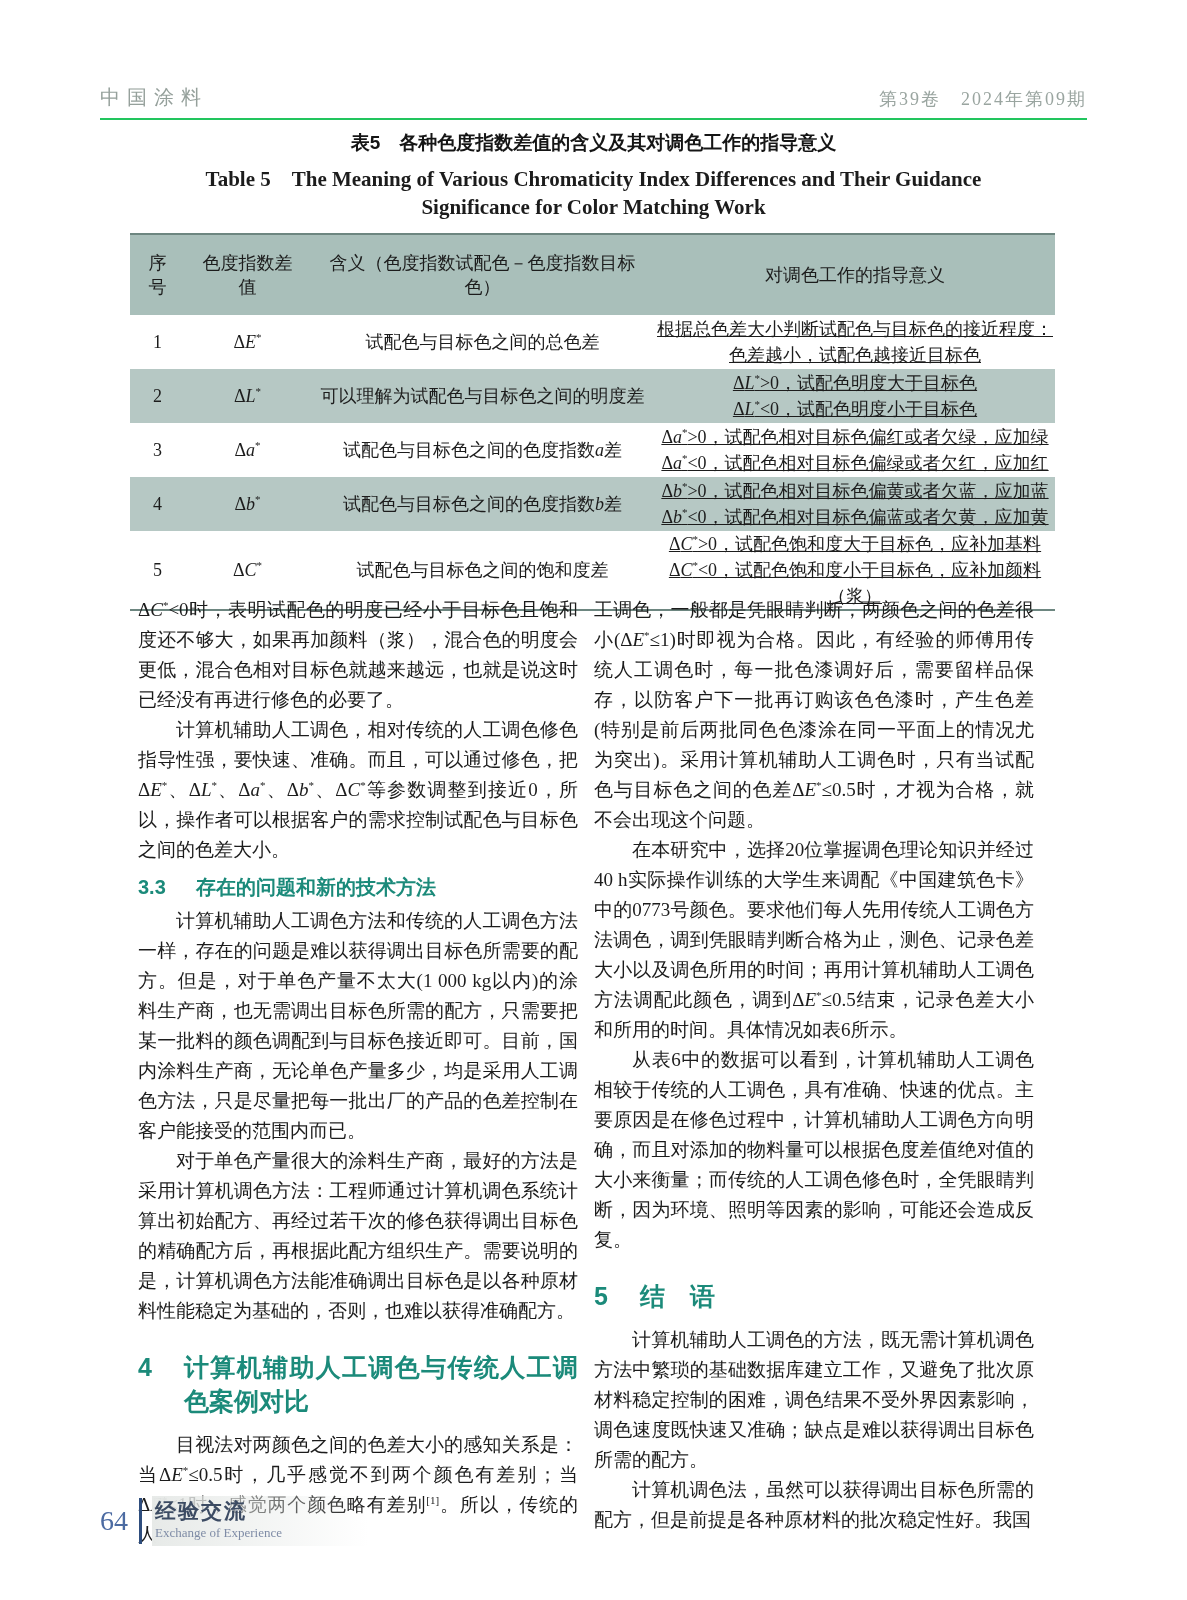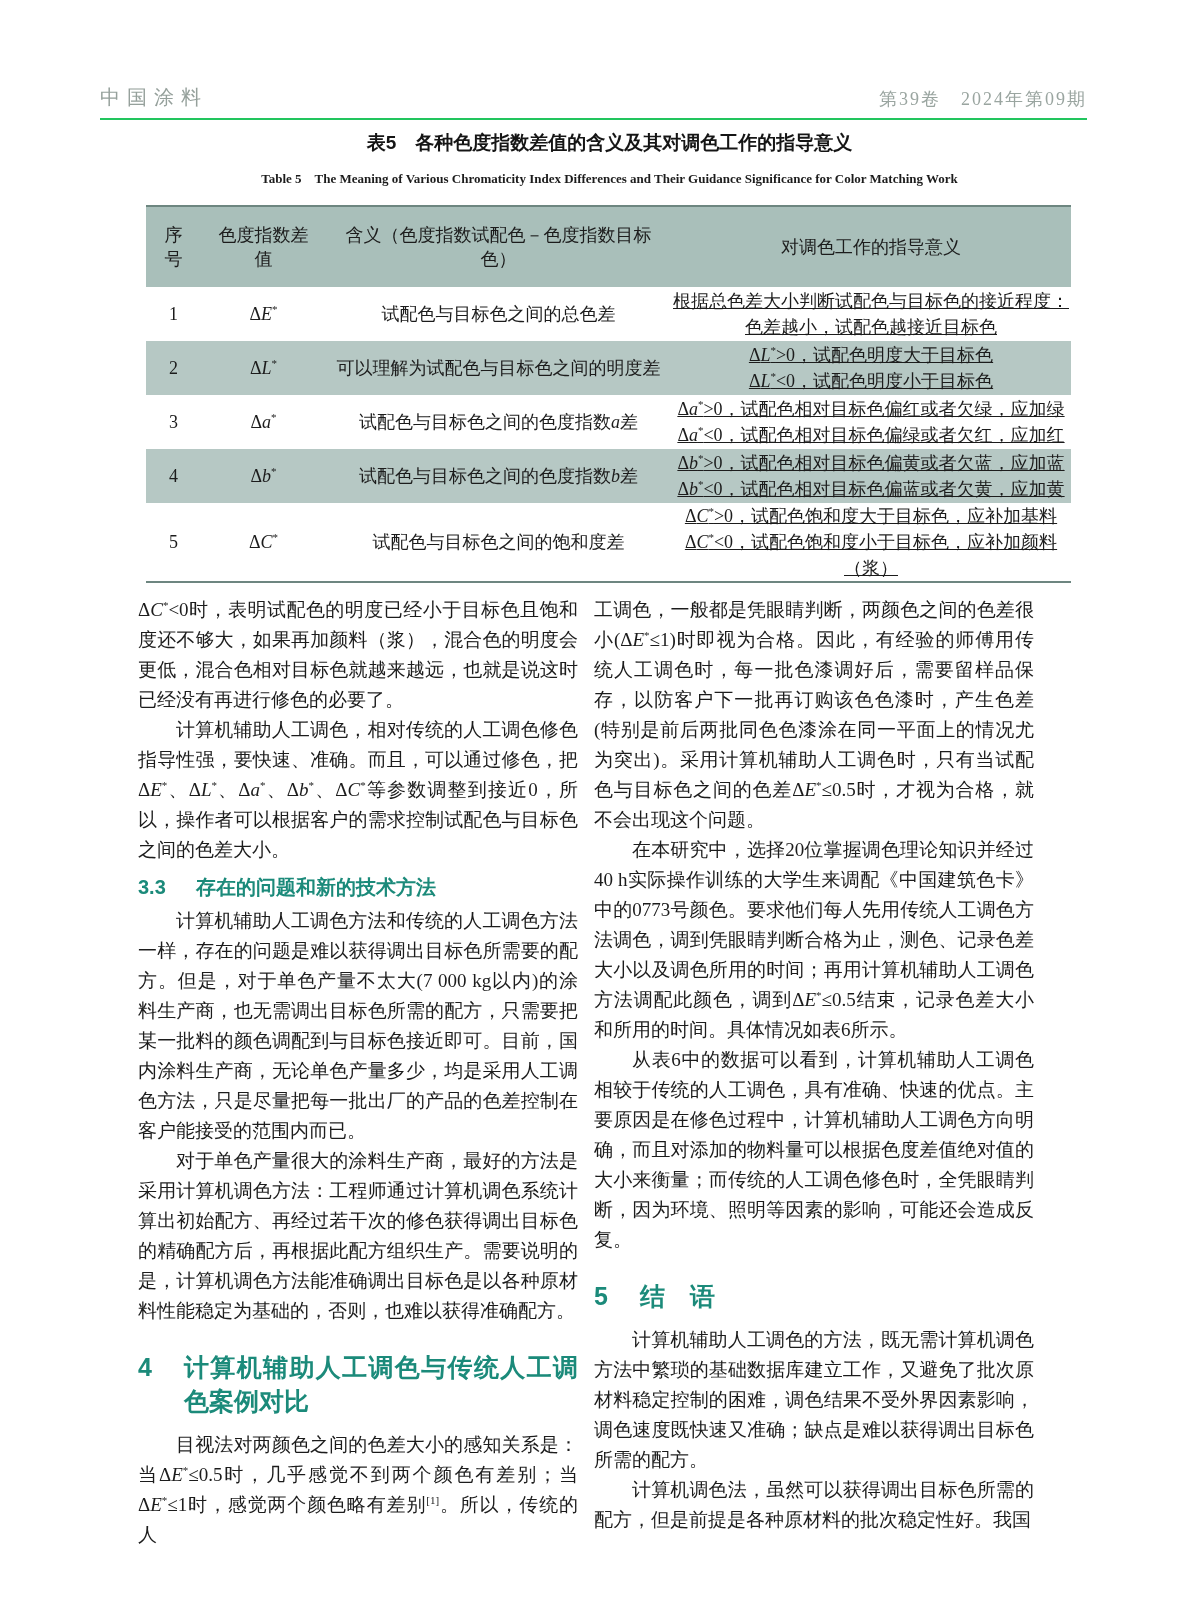--- a/index.html
+++ b/index.html
@@ -12,27 +12,27 @@
   
   .pg-header {
     position:absolute; top:84px; left:100px; width:987px;
     display:flex; justify-content:space-between; align-items:flex-end;
     border-bottom:2px solid #22c55e; padding-bottom:7px;
   }
   .journal-name { font-size:20px; letter-spacing:7px; color:#95a09b; }
   .issue-info   { font-size:18px; letter-spacing:2px; color:#9aa5a0; }
 
   
-  .table-block { position:absolute; top:130px; left:116px; width:987px; }
+  .table-block { position:absolute; top:130px; left:100px; width:987px; }
   .cap-zh {
     text-align:center; font-family:"Liberation Sans","DejaVu Sans",sans-serif;
     font-weight:bold; font-size:19px; color:#151515;
   }
   .cap-en {
-    text-align:center; font-weight:bold; font-size:13px; line-height:28px;
+    text-align:center; font-weight:bold; font-size:21px; line-height:28px;
     max-width:880px; margin:9px auto 0;
   }
   table.t5 {
     margin:12px 0 0 30px; width:925px; border-collapse:collapse;
     border-top:2.5px solid #6d8680; border-bottom:2.5px solid #6d8680;
     font-size:18px; table-layout:fixed;
   }
   .t5 col.c1 { width:55px; } .t5 col.c2 { width:125px; }
   .t5 col.c3 { width:345px; } .t5 col.c4 { width:400px; }
   .t5 thead th {
@@ -156,21 +156,21 @@
   </section>
 
   <main class="columns">
     <div class="col">
       <p class="noindent">Δ<i class="v">C</i><sup>*</sup>&lt;0时，表明试配色的明度已经小于目标色且饱和度还不够大，如果再加颜料（浆），混合色的明度会更低，混合色相对目标色就越来越远，也就是说这时已经没有再进行修色的必要了。</p>
       <p>计算机辅助人工调色，相对传统的人工调色修色指导性强，要快速、准确。而且，可以通过修色，把Δ<i class="v">E</i><sup>*</sup>、Δ<i class="v">L</i><sup>*</sup>、Δ<i class="v">a</i><sup>*</sup>、Δ<i class="v">b</i><sup>*</sup>、Δ<i class="v">C</i><sup>*</sup>等参数调整到接近0，所以，操作者可以根据客户的需求控制试配色与目标色之间的色差大小。</p>
       <h3 class="h-sub">
         <span class="hnum">3.3</span>
         <span>存在的问题和新的技术方法</span>
       </h3>
-      <p>计算机辅助人工调色方法和传统的人工调色方法一样，存在的问题是难以获得调出目标色所需要的配方。但是，对于单色产量不太大(7 000 kg以内)的涂料生产商，也无需调出目标色所需的配方，只需要把某一批料的颜色调配到与目标色接近即可。目前，国内涂料生产商，无论单色产量多少，均是采用人工调色方法，只是尽量把每一批出厂的产品的色差控制在客户能接受的范围内而已。</p>
+      <p>计算机辅助人工调色方法和传统的人工调色方法一样，存在的问题是难以获得调出目标色所需要的配方。但是，对于单色产量不太大(1 000 kg以内)的涂料生产商，也无需调出目标色所需的配方，只需要把某一批料的颜色调配到与目标色接近即可。目前，国内涂料生产商，无论单色产量多少，均是采用人工调色方法，只是尽量把每一批出厂的产品的色差控制在客户能接受的范围内而已。</p>
       <p>对于单色产量很大的涂料生产商，最好的方法是采用计算机调色方法：工程师通过计算机调色系统计算出初始配方、再经过若干次的修色获得调出目标色的精确配方后，再根据此配方组织生产。需要说明的是，计算机调色方法能准确调出目标色是以各种原材料性能稳定为基础的，否则，也难以获得准确配方。</p>
       <h2 class="h-main">
         <span class="hnum">4</span>
         <span>计算机辅助人工调色与传统人工调色案例对比</span>
       </h2>
       <p>目视法对两颜色之间的色差大小的感知关系是：当Δ<i class="v">E</i><sup>*</sup>≤0.5时，几乎感觉不到两个颜色有差别；当Δ<i class="v">E</i><sup>*</sup>≤1时，感觉两个颜色略有差别<sup>[1]</sup>。所以，传统的人</p>
     </div>
 
     <div class="col">
       <p class="noindent">工调色，一般都是凭眼睛判断，两颜色之间的色差很小(Δ<i class="v">E</i><sup>*</sup>≤1)时即视为合格。因此，有经验的师傅用传统人工调色时，每一批色漆调好后，需要留样品保存，以防客户下一批再订购该色色漆时，产生色差(特别是前后两批同色色漆涂在同一平面上的情况尤为突出)。采用计算机辅助人工调色时，只有当试配色与目标色之间的色差Δ<i class="v">E</i><sup>*</sup>≤0.5时，才视为合格，就不会出现这个问题。</p>
@@ -178,14 +178,22 @@
       <p>从表6中的数据可以看到，计算机辅助人工调色相较于传统的人工调色，具有准确、快速的优点。主要原因是在修色过程中，计算机辅助人工调色方向明确，而且对添加的物料量可以根据色度差值绝对值的大小来衡量；而传统的人工调色修色时，全凭眼睛判断，因为环境、照明等因素的影响，可能还会造成反复。</p>
       <h2 class="h-main">
         <span class="hnum">5</span>
         <span>结　语</span>
       </h2>
       <p>计算机辅助人工调色的方法，既无需计算机调色方法中繁琐的基础数据库建立工作，又避免了批次原材料稳定控制的困难，调色结果不受外界因素影响，调色速度既快速又准确；缺点是难以获得调出目标色所需的配方。</p>
       <p>计算机调色法，虽然可以获得调出目标色所需的配方，但是前提是各种原材料的批次稳定性好。我国</p>
     </div>
   </main>
 
+  <footer class="pg-footer">
+    <span class="page-no">64</span>
+    <span class="vbar"></span>
+    <div class="footer-label">
+      <div class="sec-zh">经验交流</div>
+      <div class="sec-en">Exchange of Experience</div>
+    </div>
+  </footer>
 
 </div>
 
 </body></html>

